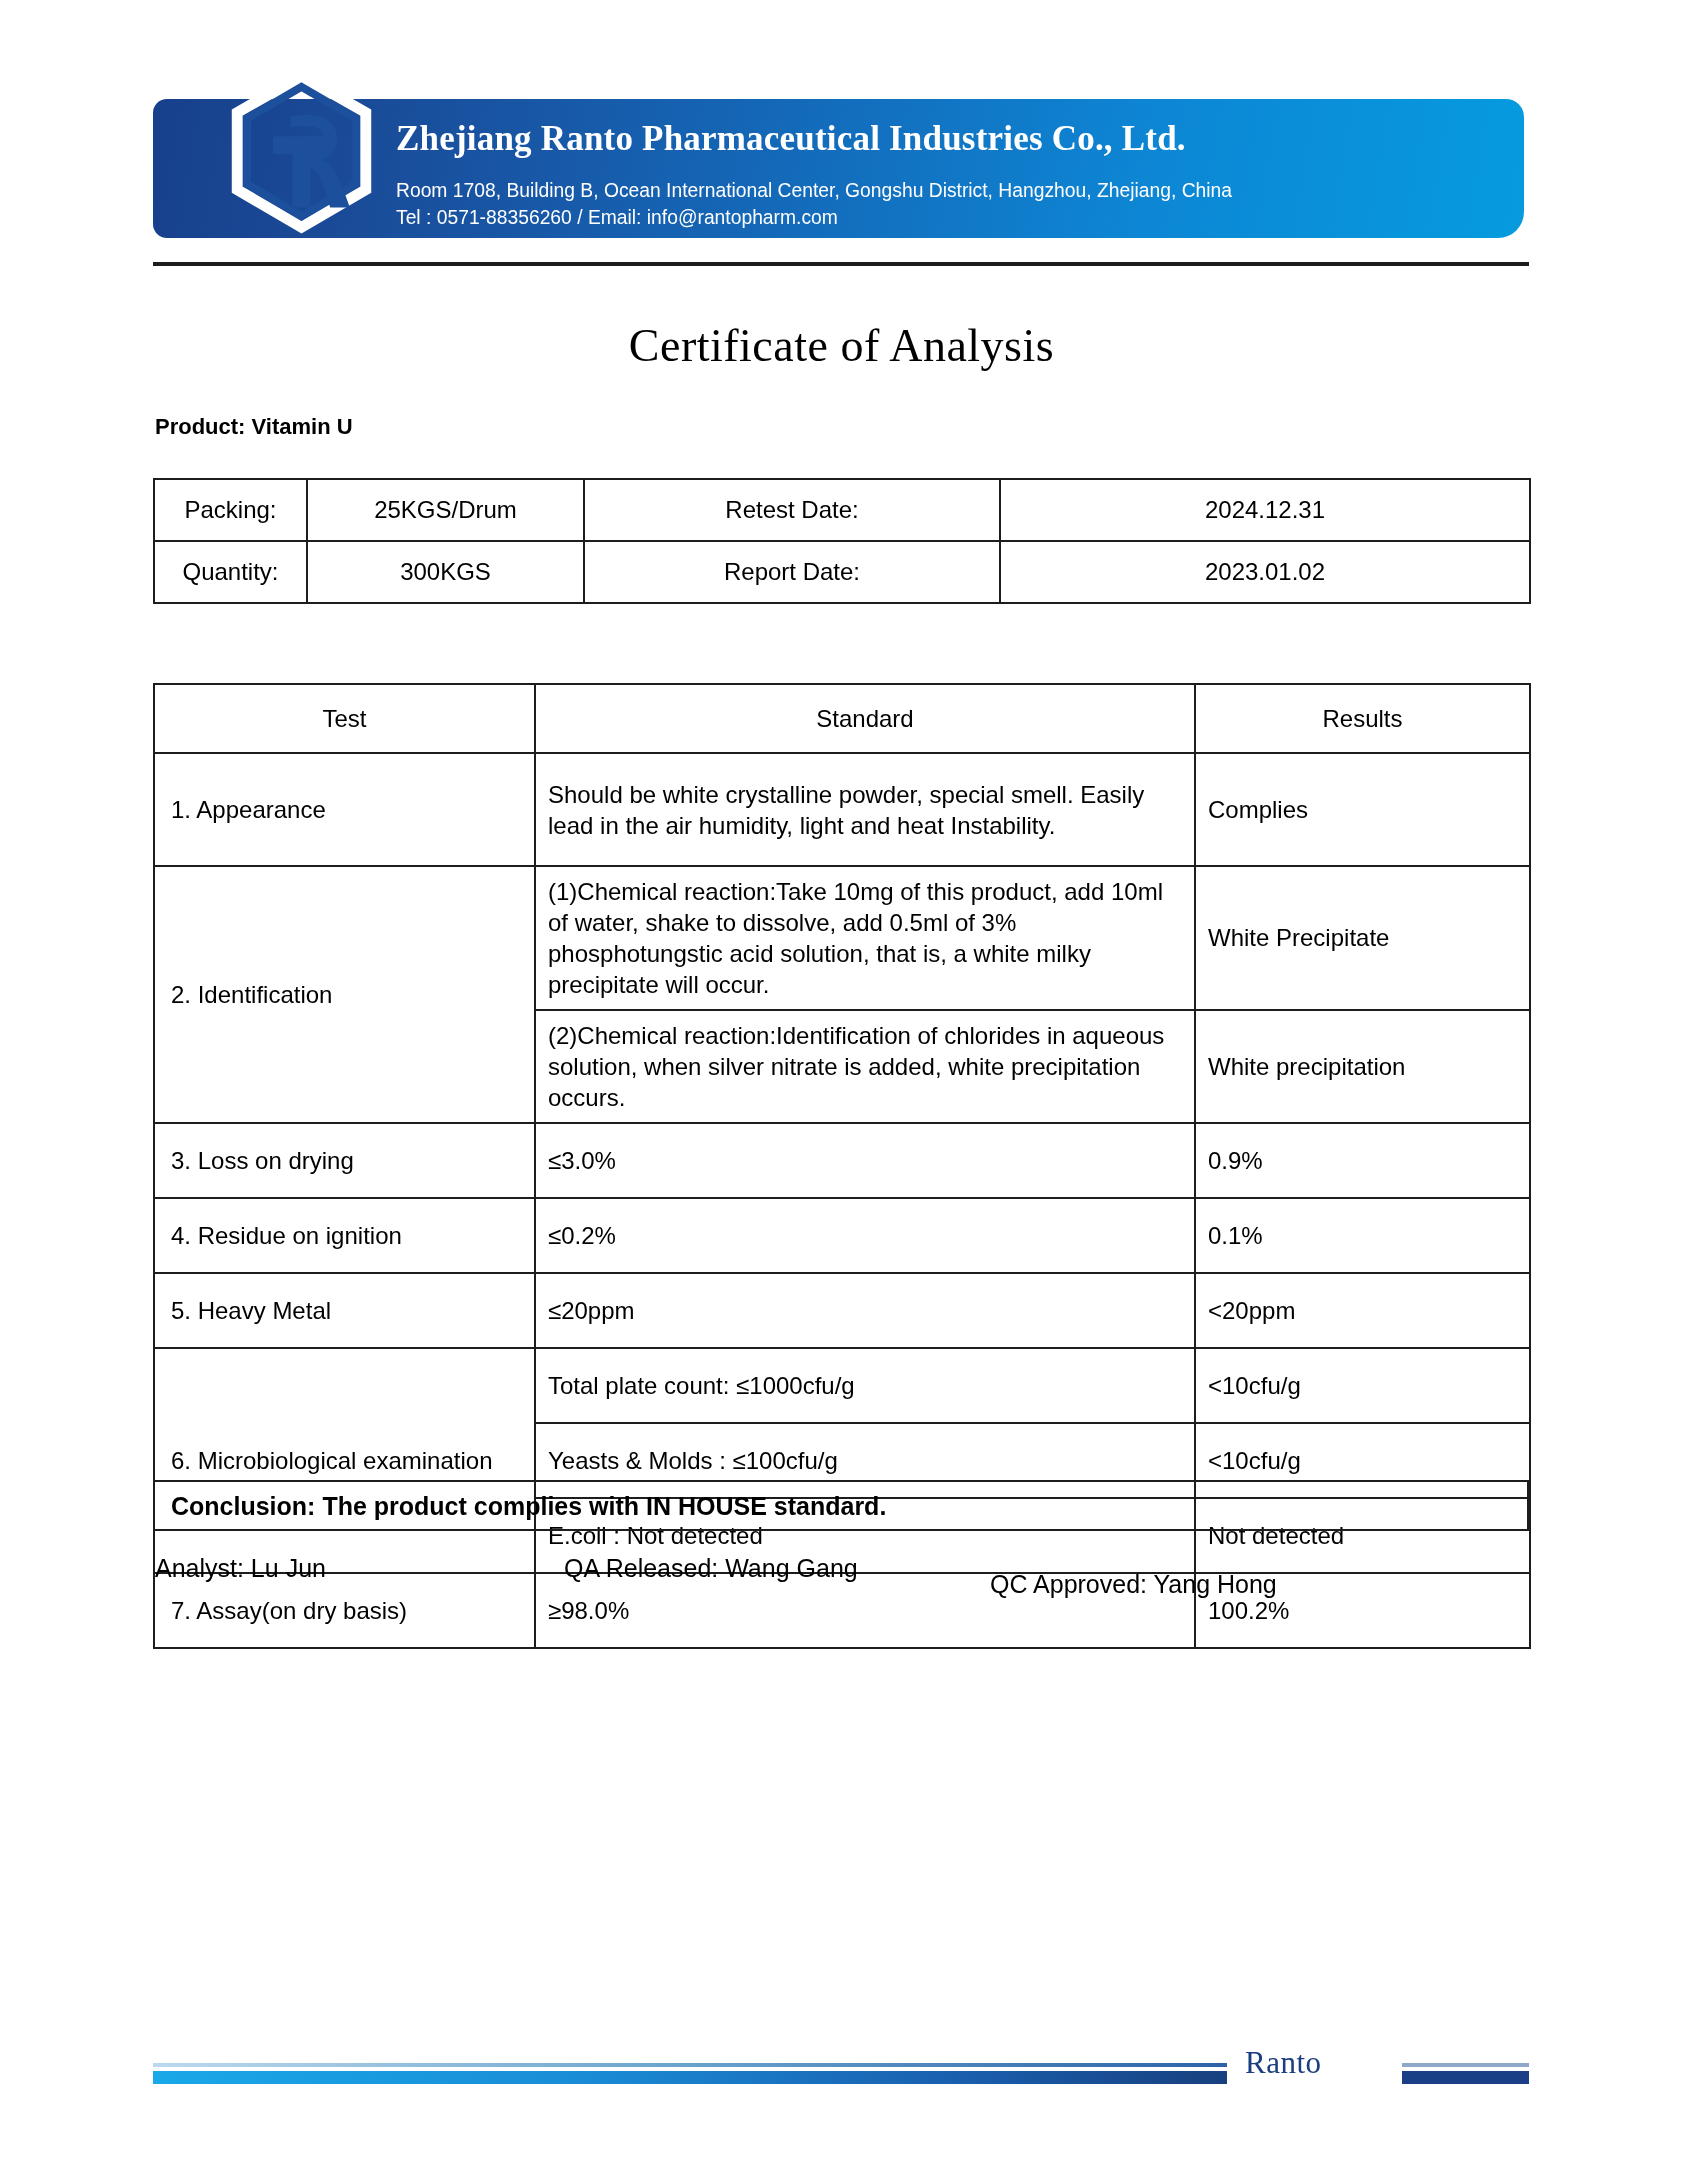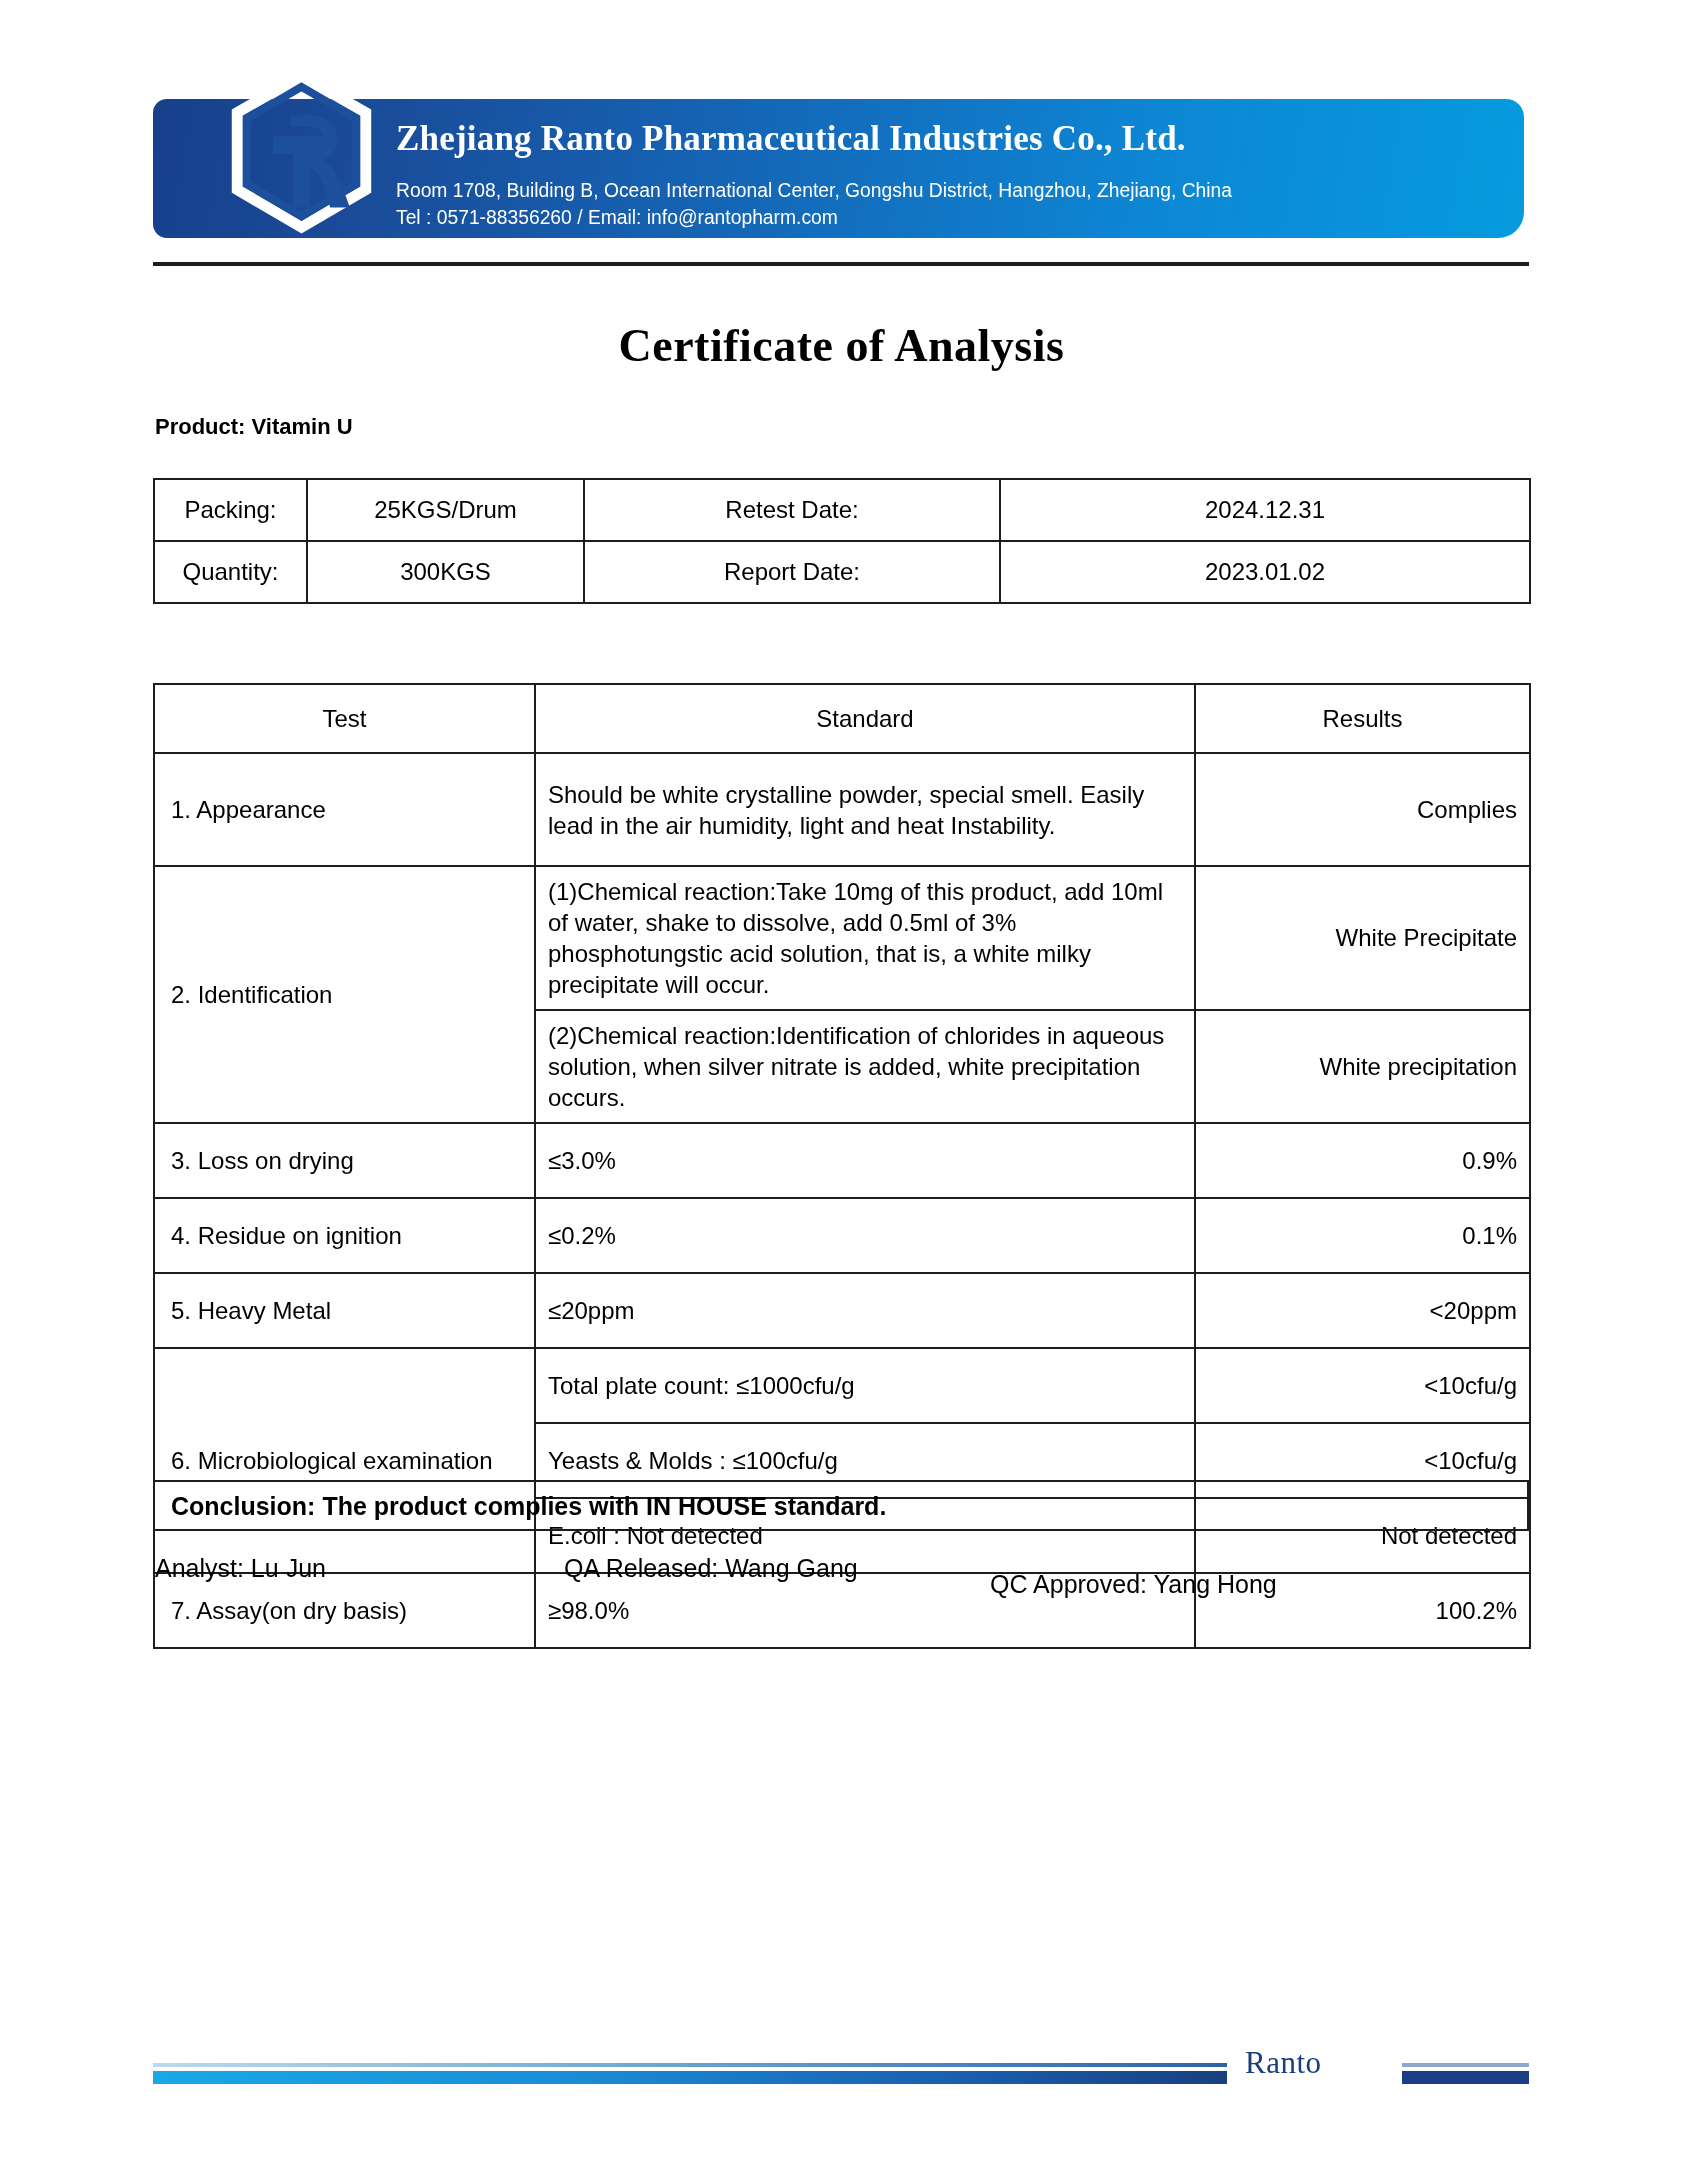--- a/index.html
+++ b/index.html
@@ -87,21 +87,21 @@
   }
 
   
   .doc-title {
     position: absolute;
     left: 0;
     top: 319px;
     width: 1683px;
     text-align: center;
     font-family: "Liberation Serif", serif;
-    font-weight: bold;
+    font-weight: normal;
     font-size: 46px;
     letter-spacing: 0.5px;
   }
 
   
   .product-line {
     position: absolute;
     left: 155px;
     top: 414px;
     font-size: 22px;
@@ -143,21 +143,21 @@
   .test-table td.c-test {
     text-align: left;
     padding-left: 16px;
   }
   .test-table td.c-std {
     text-align: left;
     padding-left: 12px;
     line-height: 31px;
   }
   .test-table td.c-res {
-    text-align: right;
+    text-align: left;
   }
   .test-table td.hdr {
     text-align: center;
     height: 55px;
     padding: 6px;
   }
   .test-table td.row-tall { height: 93px; }
   .test-table td.row-med  { height: 55px; }
 
   

